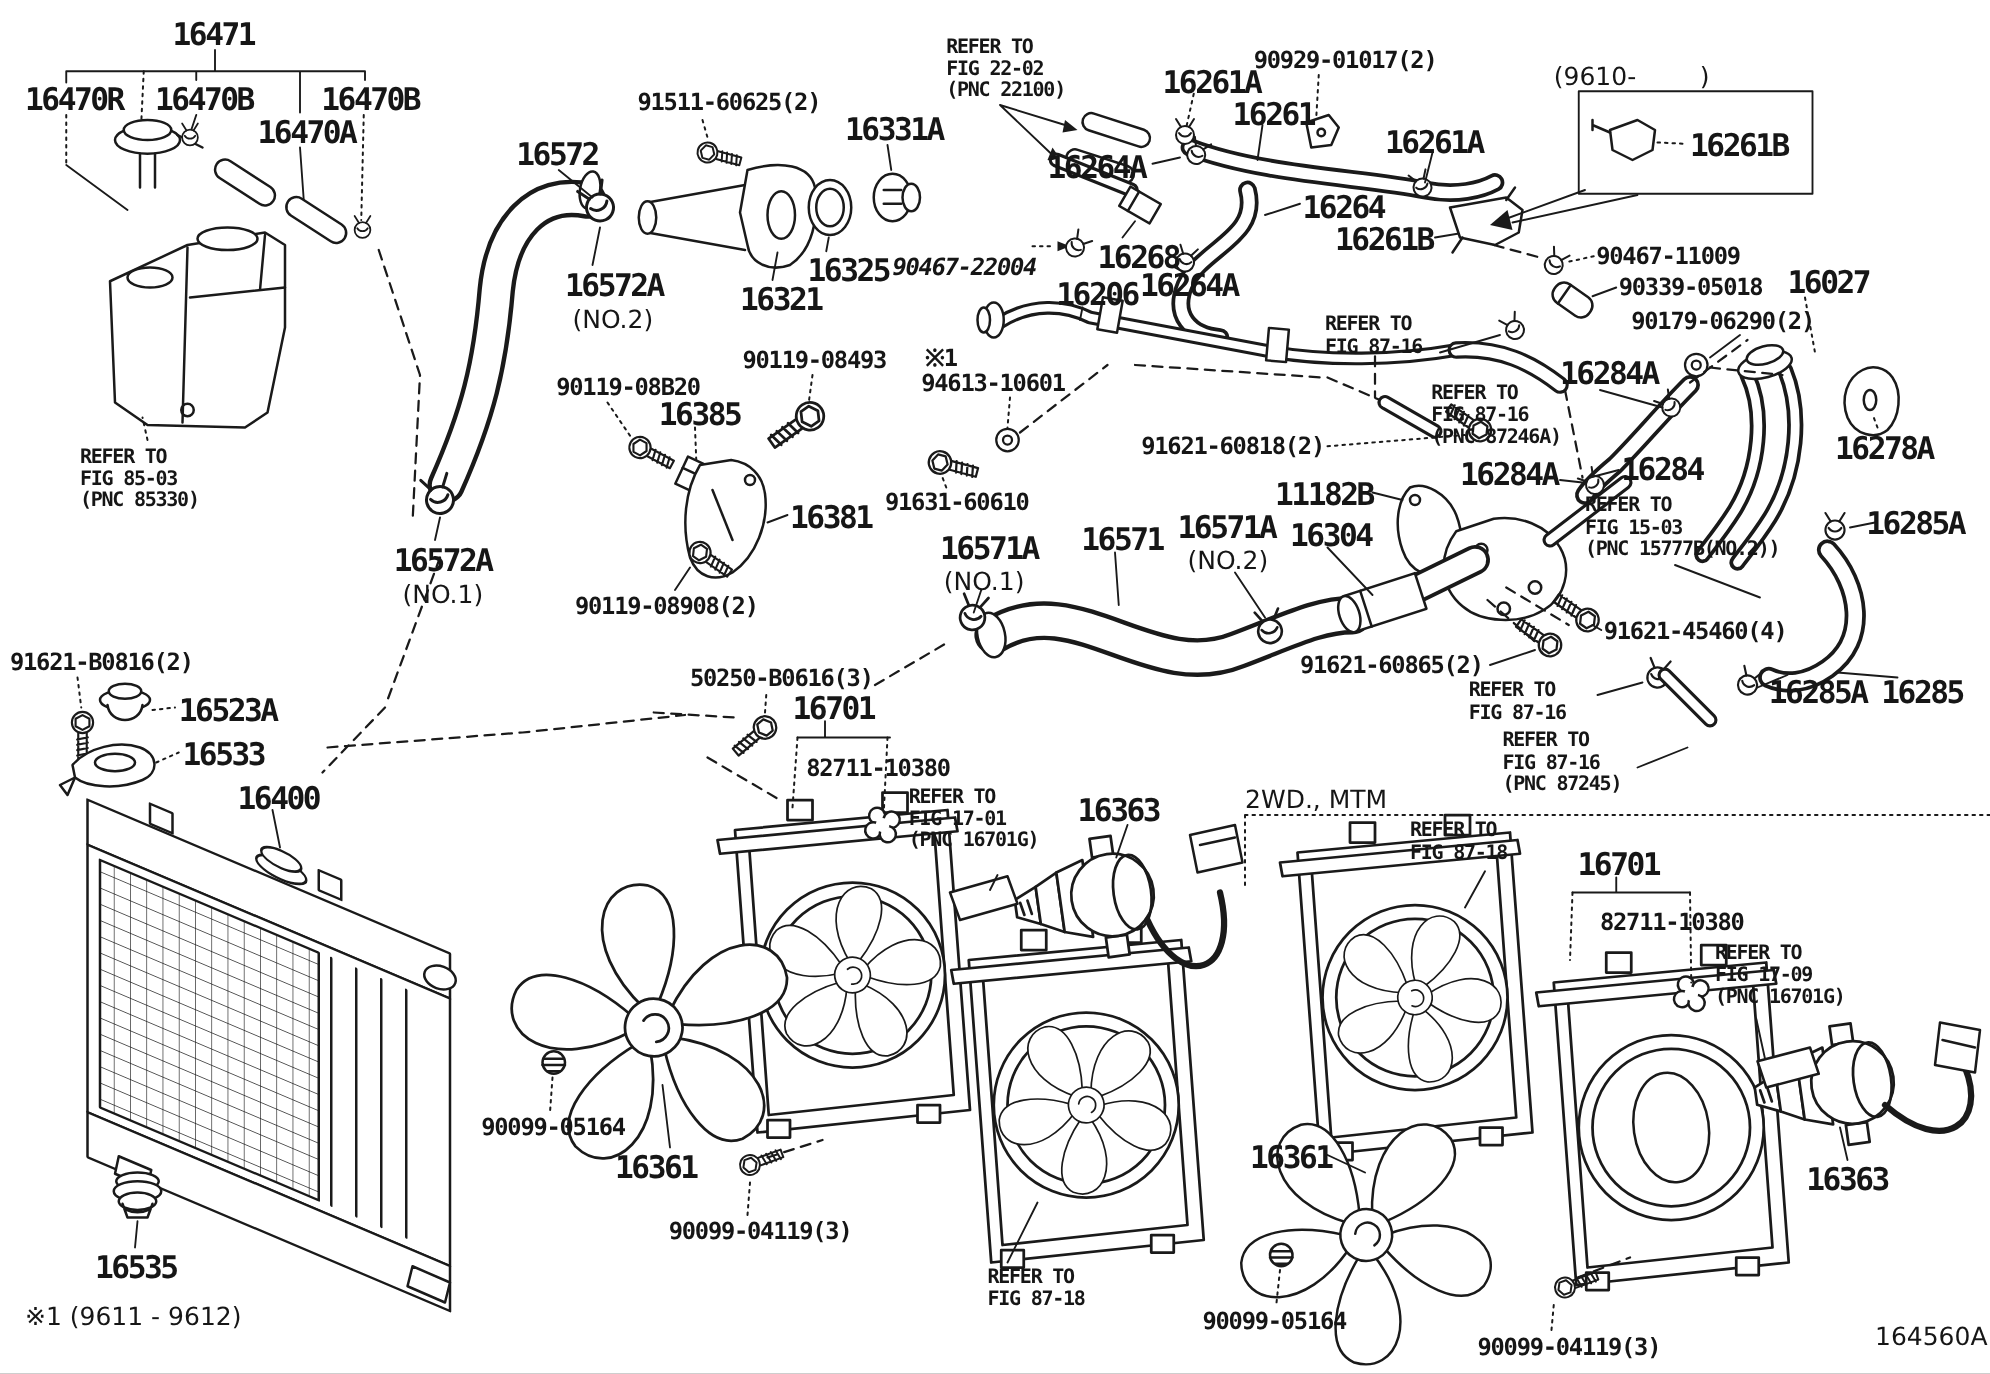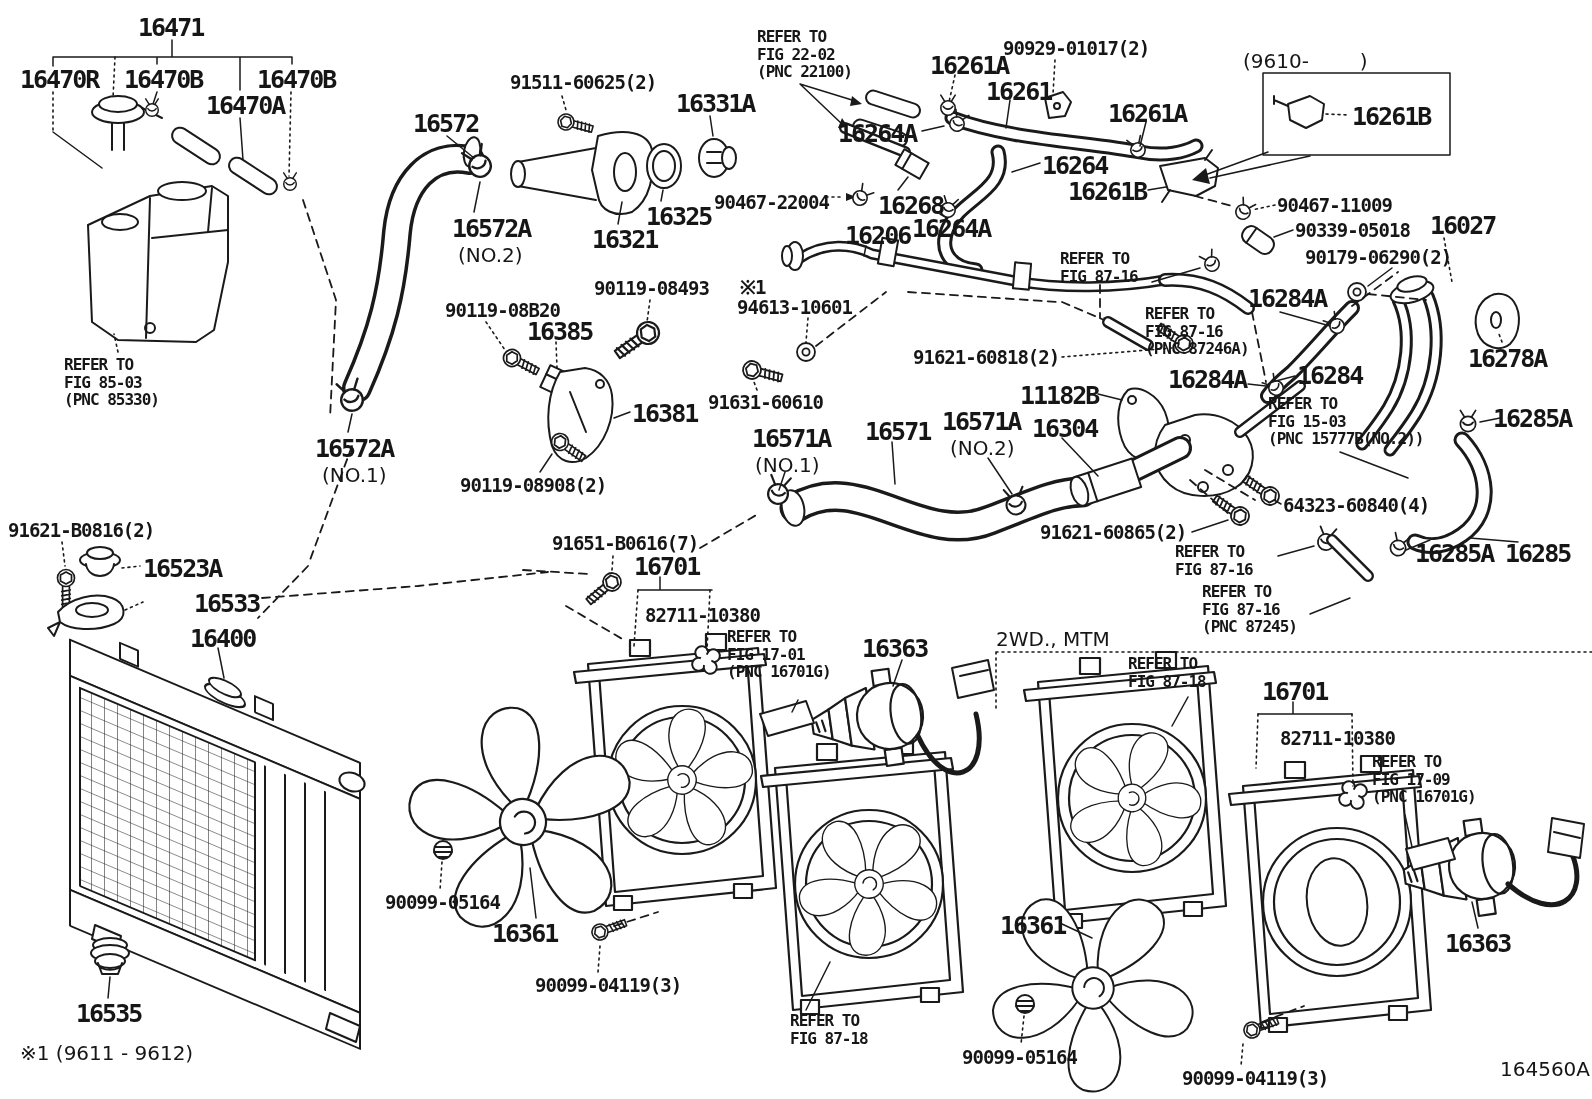--- a/index.html
+++ b/index.html
@@ -442,21 +442,21 @@
       <div class="lbl sm" style="left: 64px; top: 356px;">REFER TO
 FIG 85-03
 (PNC 85330)</div>
       <div class="lbl md" style="left: 510px; top: 72px;">91511-60625(2)</div>
       <div class="lbl lg" style="left: 413px; top: 110px;">16572</div>
       <div class="lbl lg" style="left: 676px; top: 90px;">16331A</div>
       <div class="lbl lg" style="left: 452px; top: 215px;">16572A</div>
       <div class="lbl pl" style="left: 458px; top: 244px;">(NO.2)</div>
       <div class="lbl lg" style="left: 592px; top: 226px;">16321</div>
       <div class="lbl lg" style="left: 646px; top: 203px;">16325</div>
-      <div class="lbl md" style="left: 714px; top: 192px;">90467-22004</div>
+      <div class="lbl md" style="left: 714px; top: 204px; font-style: italic;">90467-22004</div>
       <div class="lbl sm" style="left: 757px; top: 28px;">REFER TO
 FIG 22-02
 (PNC 22100)</div>
       <div class="lbl lg" style="left: 930px; top: 52px;">16261A</div>
       <div class="lbl lg" style="left: 986px; top: 78px;">16261</div>
       <div class="lbl md" style="left: 1003px; top: 38px;">90929-01017(2)</div>
       <div class="lbl lg" style="left: 1108px; top: 100px;">16261A</div>
       <div class="lbl lg" style="left: 838px; top: 120px;">16264A</div>
       <div class="lbl lg" style="left: 1042px; top: 152px;">16264</div>
       <div class="lbl lg" style="left: 1068px; top: 178px;">16261B</div>
@@ -493,34 +493,34 @@
 (PNC 15777B(NO.2))</div>
       <div class="lbl lg" style="left: 1468px; top: 345px;">16278A</div>
       <div class="lbl lg" style="left: 1020px; top: 382px;">11182B</div>
       <div class="lbl lg" style="left: 752px; top: 425px;">16571A</div>
       <div class="lbl pl" style="left: 755px; top: 454px;">(NO.1)</div>
       <div class="lbl lg" style="left: 865px; top: 418px; text-align: right;">16571</div>
       <div class="lbl lg" style="left: 942px; top: 408px;">16571A</div>
       <div class="lbl pl" style="left: 950px; top: 437px;">(NO.2)</div>
       <div class="lbl lg" style="left: 1032px; top: 415px;">16304</div>
       <div class="lbl lg" style="left: 1493px; top: 405px;">16285A</div>
-      <div class="lbl md" style="left: 1283px; top: 495px;">64323-60840(4)</div>
+      <div class="lbl md" style="left: 1283px; top: 495px;">91621-45460(4)</div>
       <div class="lbl md" style="left: 1040px; top: 522px;">91621-60865(2)</div>
       <div class="lbl sm" style="left: 1175px; top: 543px;">REFER TO
 FIG 87-16</div>
       <div class="lbl sm" style="left: 1202px; top: 583px;">REFER TO
 FIG 87-16
 (PNC 87245)</div>
       <div class="lbl lg" style="left: 1415px; top: 540px;">16285A</div>
       <div class="lbl lg" style="left: 1505px; top: 540px; text-align: center;">16285</div>
       <div class="lbl md" style="left: 8px; top: 520px;">91621-B0816(2)</div>
       <div class="lbl lg" style="left: 143px; top: 555px;">16523A</div>
-      <div class="lbl lg" style="left: 146px; top: 590px; margin-left: 48px;">16533</div>
+      <div class="lbl lg" style="left: 146px; top: 590px;">16533</div>
       <div class="lbl lg" style="left: 190px; top: 625px;">16400</div>
-      <div class="lbl md" style="left: 552px; top: 533px;">91651-B0616(7)</div>
+      <div class="lbl md" style="left: 552px; top: 533px;">50250-B0616(3)</div>
       <div class="lbl lg" style="left: 634px; top: 553px;">16701</div>
       <div class="lbl md" style="left: 645px; top: 605px;">82711-10380</div>
       <div class="lbl sm" style="left: 727px; top: 628px;">REFER TO
 FIG 17-01
 (PNC 16701G)</div>
       <div class="lbl lg" style="left: 862px; top: 635px;">16363</div>
       <div class="lbl pl" style="left: 996px; top: 628px;">2WD., MTM</div>
       <div class="lbl sm" style="left: 1128px; top: 655px;">REFER TO
 FIG 87-18</div>
       <div class="lbl lg" style="left: 1262px; top: 678px;">16701</div>

